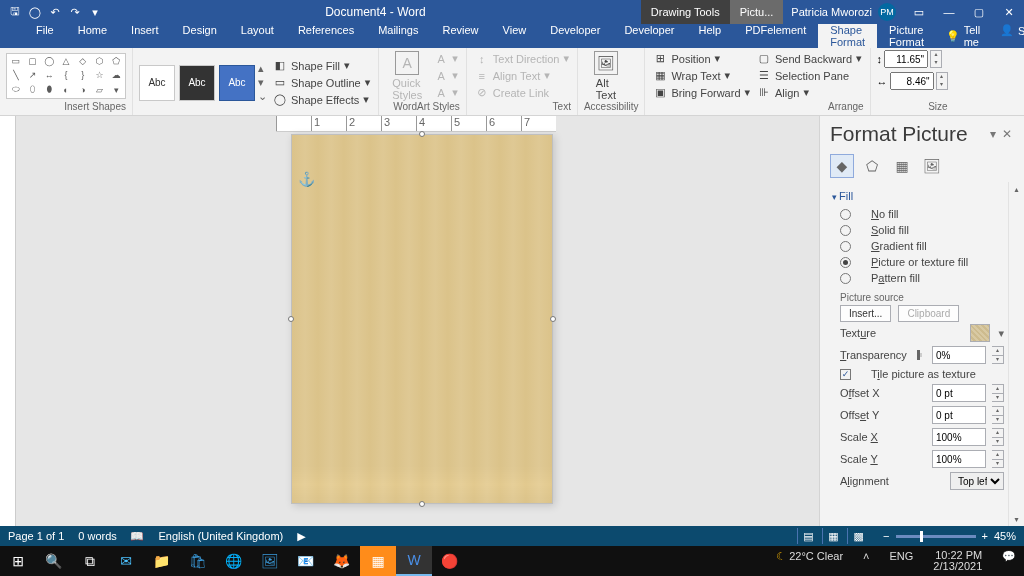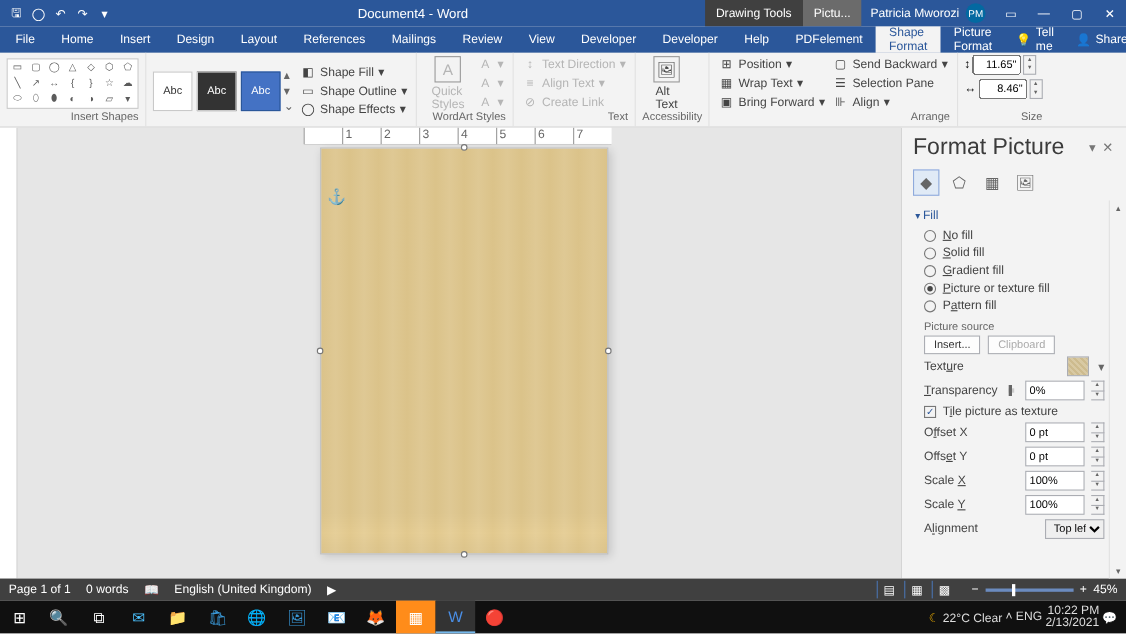--- a/index.html
+++ b/index.html
@@ -11,21 +11,21 @@
 .titlebar .doc-title{flex:1;text-align:center;font-size:12px}
 .titlebar .context-tabs{display:flex;height:24px}
 .titlebar .context-tabs .ctab{padding:0 10px;display:flex;align-items:center;color:#fff;font-size:11px}
 .ctab.drawing{background:#404040}
 .ctab.picture{background:#6b6b6b}
 .titlebar .user{display:flex;align-items:center;gap:6px;padding:0 8px;font-size:11px}
 .titlebar .avatar{width:18px;height:18px;border-radius:50%;background:#0369a1;display:flex;align-items:center;justify-content:center;font-size:9px}
 .titlebar .win-btns{display:flex}
 .titlebar .win-btns span{width:30px;height:24px;display:flex;align-items:center;justify-content:center;font-size:11px}
 
-.ribbon-tabs{height:24px;background:#2b579a;color:#fff;display:flex;align-items:center;padding-left:2px}
+.ribbon-tabs{height:24px;background:#2b579a;color:#fff;display:flex;align-items:flex-start;padding-left:24px}
 .ribbon-tabs .tab{padding:0 12px;display:flex;align-items:center;font-size:11px;cursor:pointer}
 .ribbon-tabs .tab.sel{background:#f3f3f3;color:#2b579a}
 .ribbon-tabs .spacer{flex:1}
 .ribbon-tabs .tell{display:flex;align-items:center;gap:4px;padding:0 10px}
 
 .ribbon{height:68px;background:#f3f3f3;border-bottom:1px solid #d4d4d4;display:flex;align-items:stretch}
 .group{display:flex;flex-direction:column;border-right:1px solid #e1e1e1;padding:2px 6px 0}
 .group .g-body{flex:1;display:flex;align-items:center;gap:3px}
 .group .g-label{height:14px;text-align:right;font-size:10px;color:#666}
 .shapes-gallery{width:120px;height:46px;background:#fff;border:1px solid #c9c9c9;display:grid;grid-template-columns:repeat(7,1fr);grid-template-rows:repeat(3,1fr);gap:1px;padding:1px}
@@ -67,50 +67,50 @@
 .pane-hd .pc{width:14px;font-size:12px;color:#777;text-align:center;cursor:pointer}
 .pane-cats{display:flex;gap:6px;padding:4px 10px}
 .pane-cats .cat{width:24px;height:24px;border:1px solid transparent;display:flex;align-items:center;justify-content:center;font-size:14px;color:#666}
 .pane-cats .cat.sel{border-color:#8faadc;background:#e0eaf6}
 .pane-body{flex:1;overflow-y:auto;padding:4px 2px 4px 12px;position:relative}
 .pane-body .scroll-edge{position:absolute;top:0;bottom:0;right:0;width:16px;background:#f3f3f3;border-left:1px solid #e2e2e2}
 .pane-body .scroll-edge .su,.pane-body .scroll-edge .sd{height:14px;display:flex;align-items:center;justify-content:center;font-size:8px;color:#666}
 .pane-body .scroll-edge .sd{position:absolute;bottom:0;width:100%}
 .sect-title{color:#2b579a;font-size:11px;padding:4px 0;cursor:pointer}
 .sect-title::before{content:"▾ ";font-size:9px}
-.radio-row{display:flex;align-items:center;gap:6px;padding:2px 0 2px 8px;color:#444}
+.radio-row{display:flex;align-items:center;gap:20px;padding:2px 0 2px 8px;color:#444}
 .radio{width:11px;height:11px;border:1px solid #777;border-radius:50%;display:inline-block;position:relative}
 .radio.on::after{content:"";position:absolute;inset:2px;background:#444;border-radius:50%}
 .sub-label{color:#666;font-size:10px;padding:6px 0 2px 8px}
 .btn{display:inline-block;background:#fdfdfd;border:1px solid #abadb3;padding:2px 8px;font-size:10px;color:#333;margin-right:4px}
 .btn.dis{color:#aaa}
 .row-kv{display:flex;align-items:center;padding:2px 18px 2px 8px;gap:6px}
 .row-kv .k{flex:1;color:#444}
 .row-kv .v{width:54px}
 .row-kv input,.row-kv select{width:54px;height:18px;font-size:10px;padding-left:3px;border:1px solid #abadb3}
 .row-kv .sp{width:12px;height:18px;display:flex;flex-direction:column}
 .row-kv .sp span{flex:1;border:1px solid #abadb3;border-left:none;font-size:6px;text-align:center;line-height:7px;color:#666}
 .row-kv .sp span:last-child{border-top:none}
 .chk{width:11px;height:11px;border:1px solid #777;display:inline-flex;align-items:center;justify-content:center;font-size:9px;color:#2b579a}
 .slider{flex:1;height:4px;background:#ccc;margin:0 4px;position:relative}
 .slider::before{content:"";position:absolute;left:0;top:-3px;width:3px;height:10px;background:#666}
 .tex-sw{width:20px;height:18px;border:1px solid #abadb3;background:repeating-linear-gradient(45deg,#d8c9a3,#d8c9a3 2px,#cdbb8e 2px,#cdbb8e 4px)}
 
-.status{height:20px;background:#404040;color:#fff;display:flex;align-items:center;padding:0 8px;font-size:11px;gap:14px}
+.status{height:20px;background:#0c4a6e;color:#fff;display:flex;align-items:center;padding:0 8px;font-size:11px;gap:14px}
 .status .sp{flex:1}
 .status .view-btns span{display:inline-flex;width:22px;height:16px;align-items:center;justify-content:center;border-left:1px solid #4a73b0}
 .status .zoom{display:flex;align-items:center;gap:6px}
 .status .zoom .track{width:80px;height:3px;background:#6b8bbf;position:relative}
 .status .zoom .track::after{content:"";position:absolute;left:30%;top:-4px;width:3px;height:11px;background:#fff}
 
 .taskbar{height:30px;background:#101010;display:flex;align-items:center;color:#fff}
 .taskbar .tb-left{display:flex;align-items:center;height:100%}
 .taskbar .tb-left span{width:36px;height:30px;display:flex;align-items:center;justify-content:center;font-size:14px}
 .taskbar .tb-left span.active{background:#333;border-bottom:2px solid #76b9ed}
-.taskbar .tb-right{margin-left:auto;display:flex;align-items:center;gap:3px;padding:0 8px;font-size:10px;color:#ddd}
+.taskbar .tb-right{margin-left:auto;display:flex;gap:20px;padding:0 8px;font-size:10px;color:#ddd}
 .taskbar .clock{text-align:right;line-height:11px}
 u{text-decoration:underline}
 </style>
 </head>
 <body>
 
 <div class="titlebar">
   <div class="qat">
     <span>🖫</span>
     <span>◯</span>

